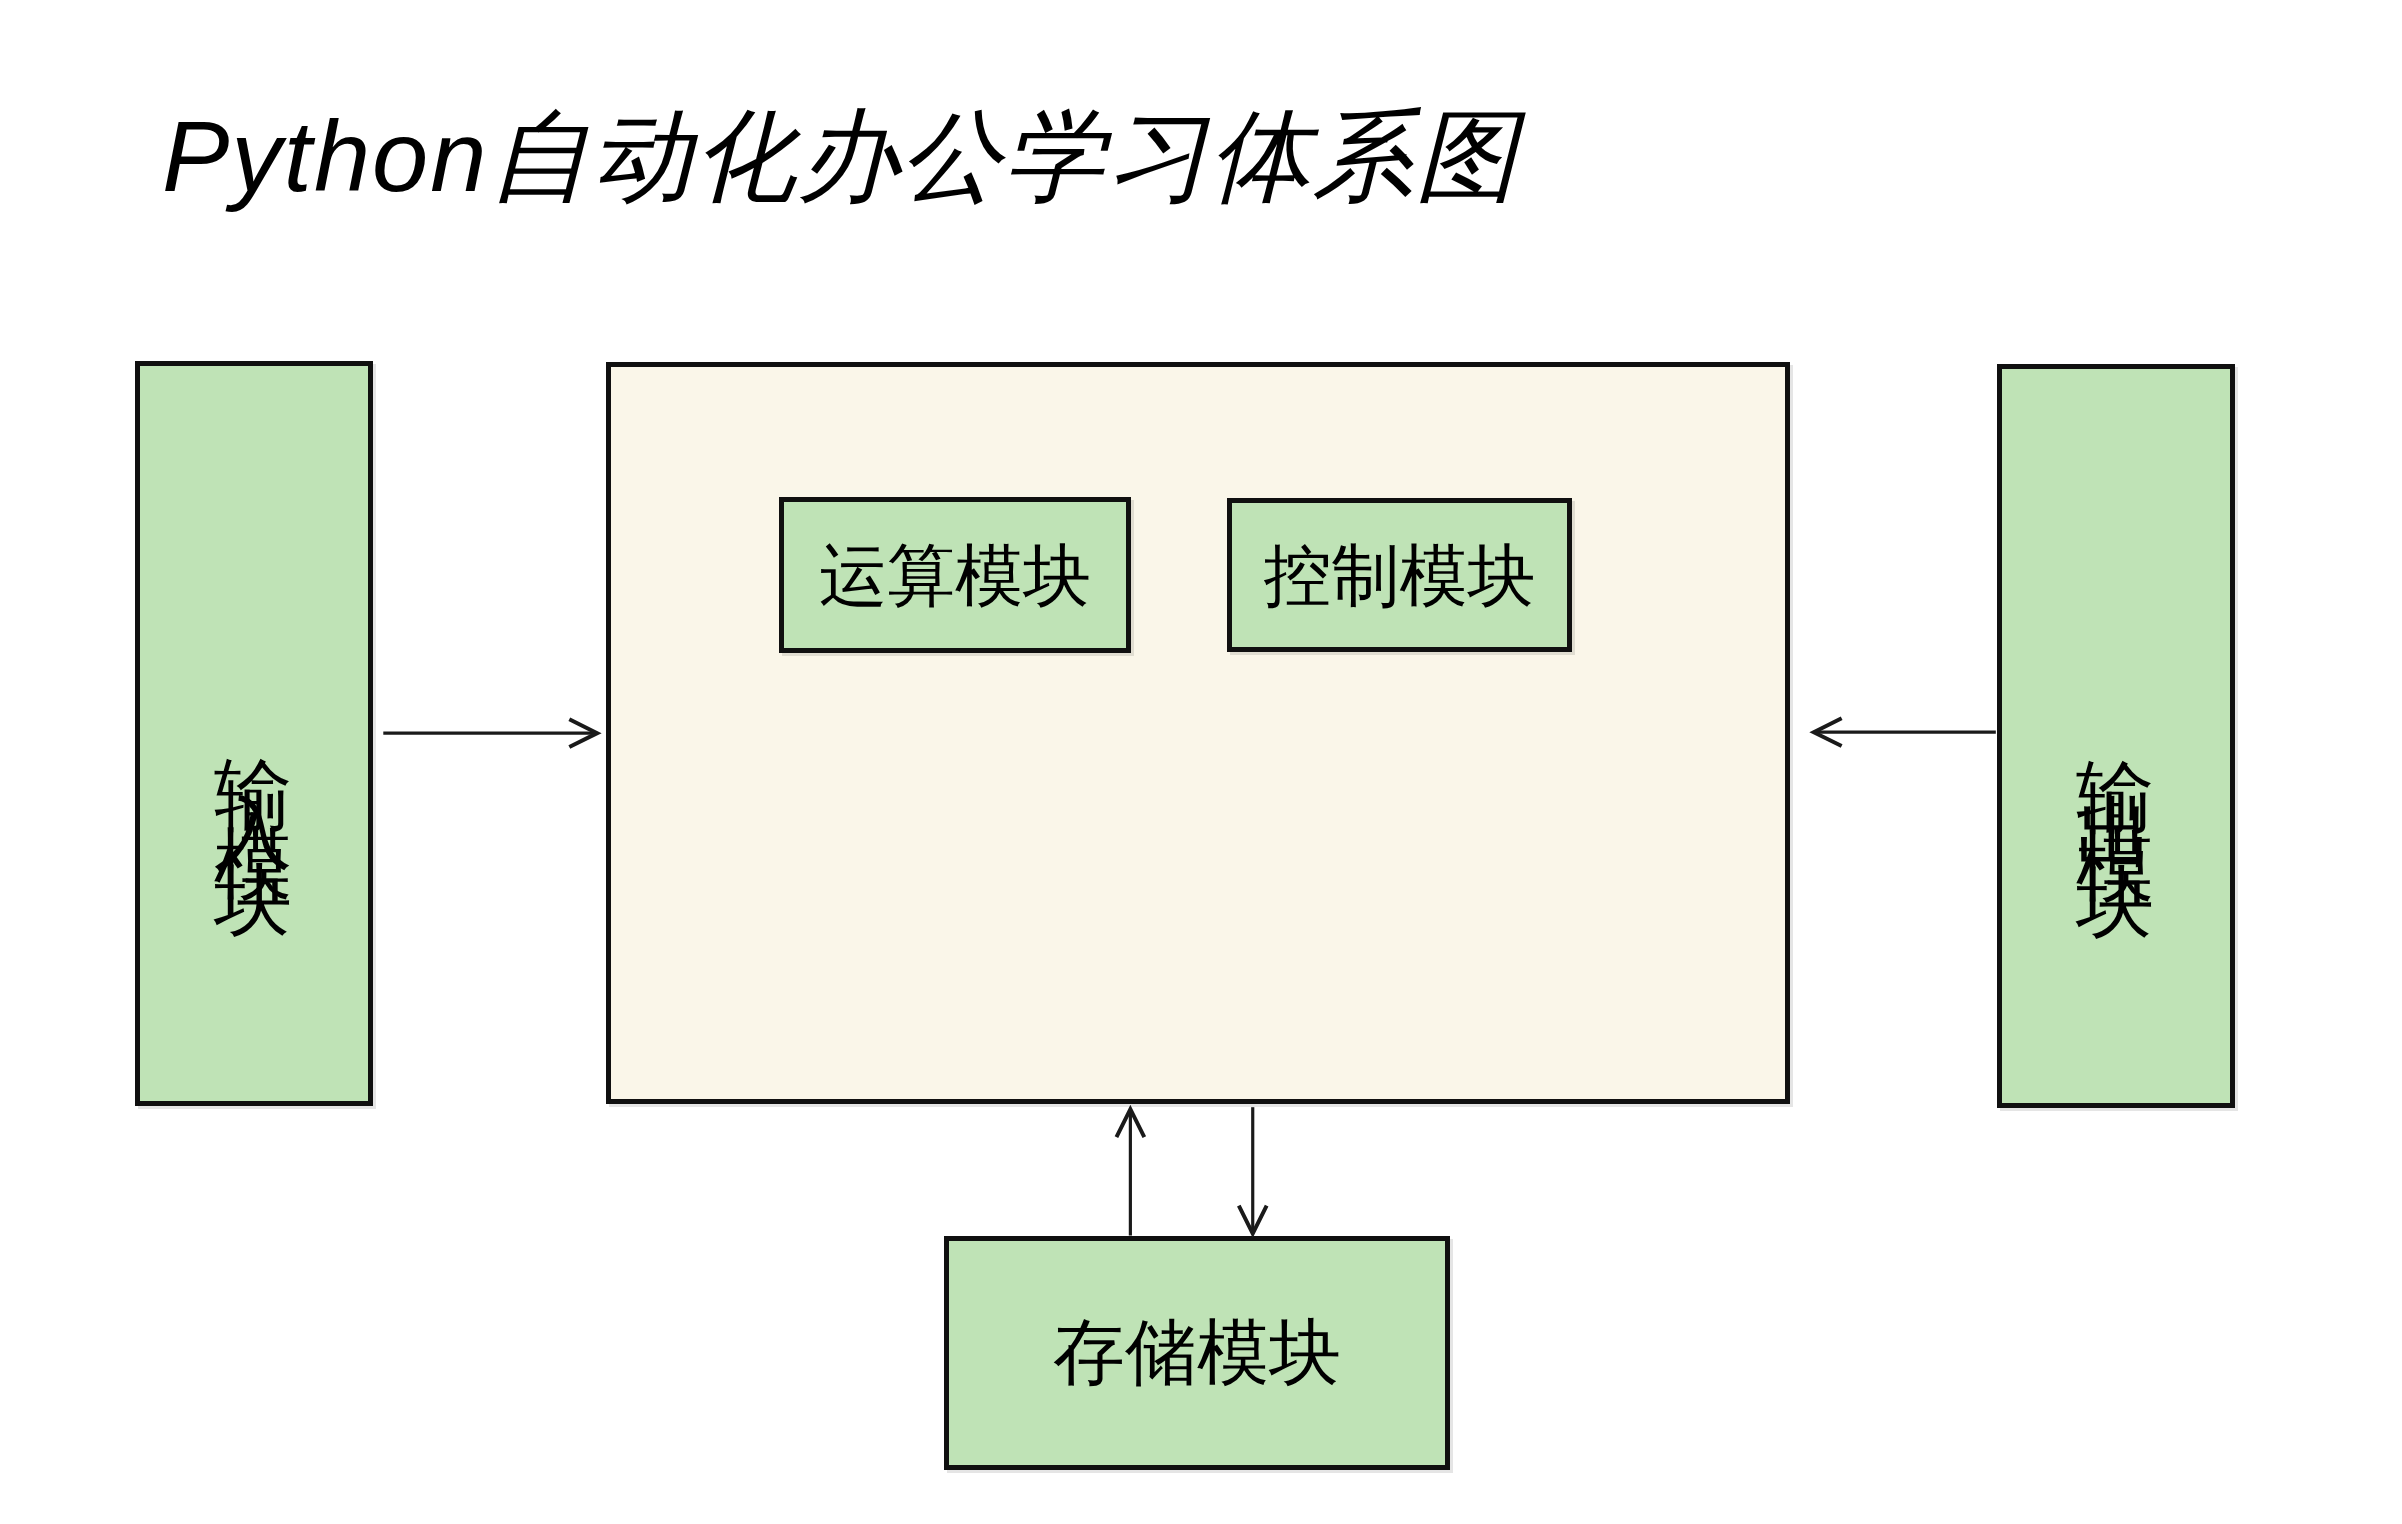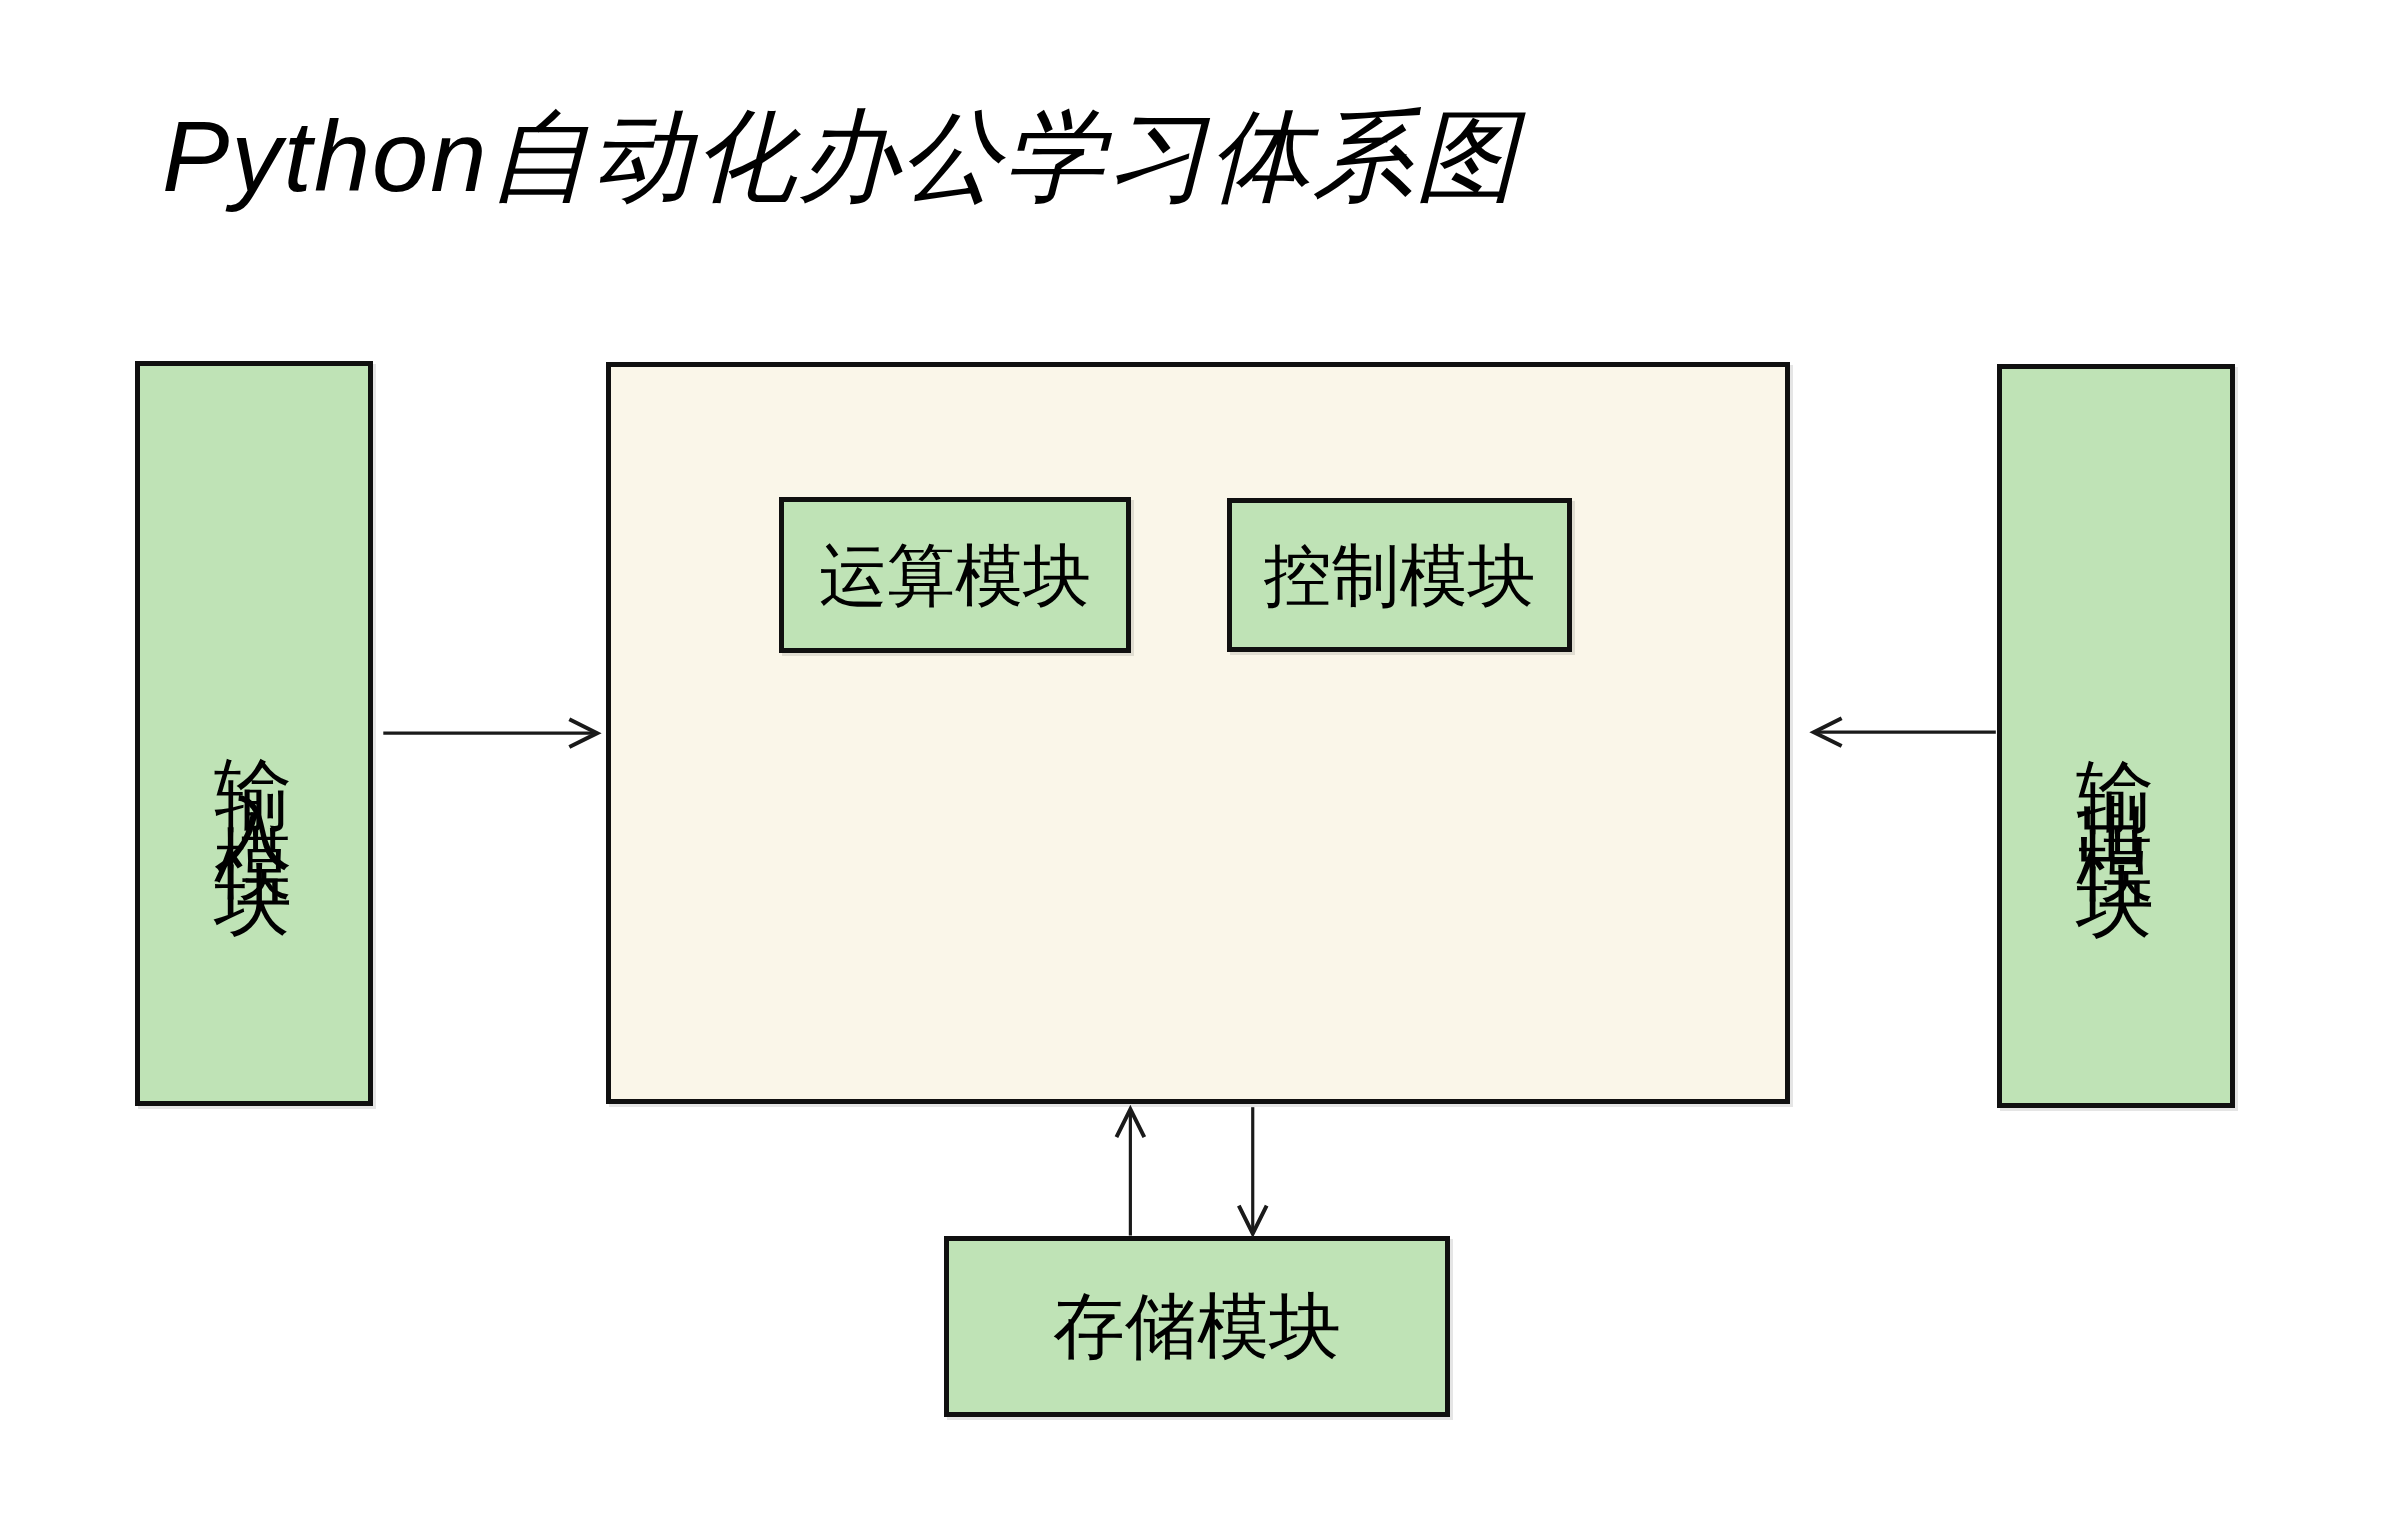--- a/index.html
+++ b/index.html
@@ -63,21 +63,21 @@
     justify-content:flex-start;
   }
   .box.inner{
     font-size:68px;
     line-height:1;
     white-space:nowrap;
   }
   .box.compute{left:168px;top:130px;width:352px;height:156px;}
   .box.control{left:616px;top:131px;width:345px;height:154px;}
   .box.storage{
-    left:944px;top:1236px;width:506px;height:181px;
+    left:944px;top:1236px;width:506px;height:234px;
     font-size:72px;
     white-space:nowrap;
   }
   .arrows{
     position:absolute;
     left:0;top:0;
     width:2403px;height:1524px;
     pointer-events:none;
   }
   .arrows .shaft{stroke:var(--arrow);stroke-width:3.2;fill:none;}

